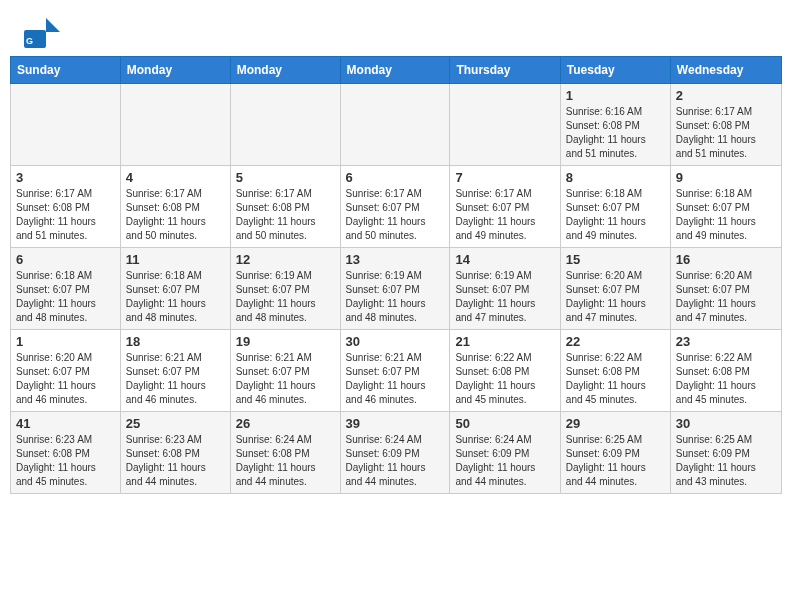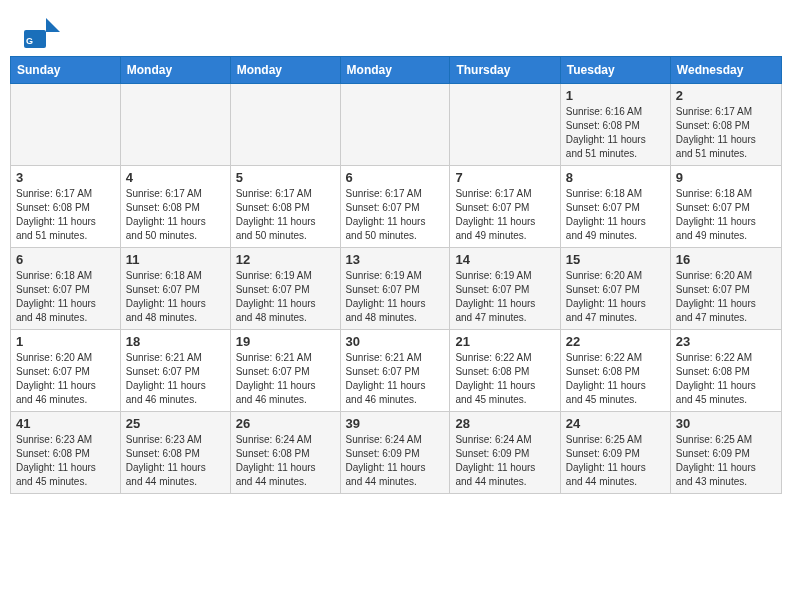--- a/index.html
+++ b/index.html
@@ -281,28 +281,28 @@
 and 44 minutes.</div>
           </td>
           <td>
             <span class="day-number">39</span>
             <div class="day-info" style="white-space: pre-line;">Sunrise: 6:24 AM
 Sunset: 6:09 PM
 Daylight: 11 hours
 and 44 minutes.</div>
           </td>
           <td>
-            <span class="day-number">28</span>
+            <span class="day-number">50</span>
             <div class="day-info" style="white-space: pre-line;">Sunrise: 6:24 AM
 Sunset: 6:09 PM
 Daylight: 11 hours
 and 44 minutes.</div>
           </td>
           <td>
-            <span class="day-number">24</span>
+            <span class="day-number">29</span>
             <div class="day-info" style="white-space: pre-line;">Sunrise: 6:25 AM
 Sunset: 6:09 PM
 Daylight: 11 hours
 and 44 minutes.</div>
           </td>
           <td>
             <span class="day-number">30</span>
             <div class="day-info" style="white-space: pre-line;">Sunrise: 6:25 AM
 Sunset: 6:09 PM
 Daylight: 11 hours

